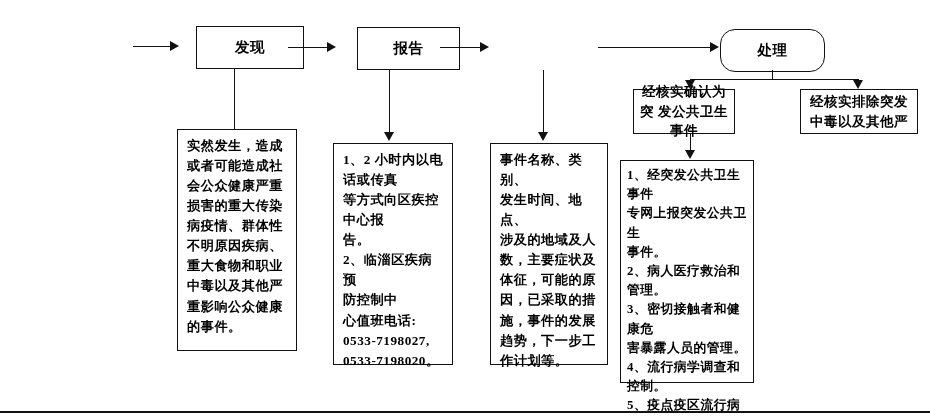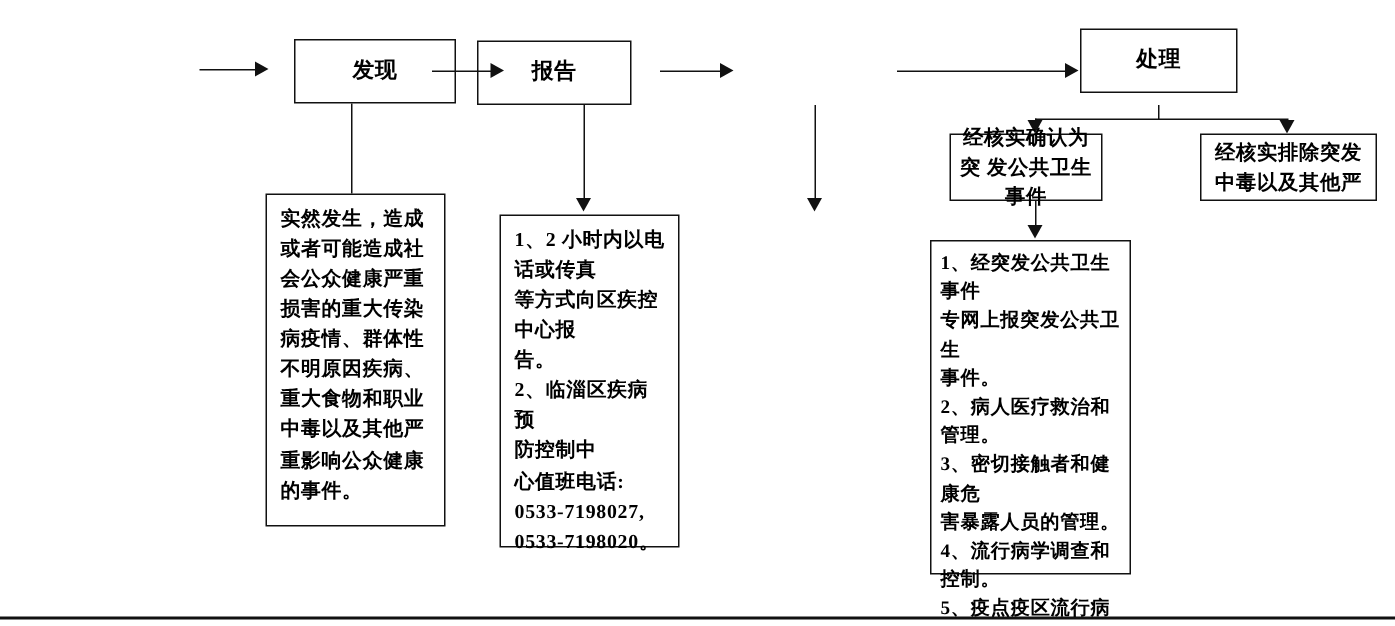--- a/index.html
+++ b/index.html
@@ -105,24 +105,24 @@
   }
 </style>
 </head>
 <body>
 
 <div id="canvas">
 
 
   <div class="box stage" style="left:180px; top:26px; width:108px; height:43px;margin-left:16px;">发现</div>
 
-  <div class="box stage" style="left:318px; top:27px; width:103px; height:43px;text-align:center;">报告</div>
-
-
-  <div class="box stage" style="left:720px; top:19px; width:105px; height:43px;">处理</div>
+  <div class="box stage" style="left:357px; top:27px; width:103px; height:43px;text-align:center;">报告</div>
+
+
+  <div class="box stage" style="left:720px; top:29px; width:105px; height:43px;border-radius:15px;">处理</div>
 
   <div class="hline" style="left:133px; top:46px; width:38px;"></div>
   <div class="arrow-r" style="left:170px; top:41px;"></div>
 
   <div class="hline" style="left:288px; top:47px; width:40px;"></div>
   <div class="arrow-r" style="left:327px; top:42px;"></div>
 
   <div class="hline" style="left:440px; top:47px; width:41px;"></div>
   <div class="arrow-r" style="left:480px; top:42px;"></div>
 
@@ -172,20 +172,29 @@
 话或传真
 等方式向区疾控
 中心报
 告。
 2、临淄区疾病预
 防控制中
 心值班电话:
 0533-7198027,
 0533-7198020。</div>
 
+  <div class="box detail" style="left:490px; top:143px; width:118px; height:222px;">事件名称、类别、
+发生时间、地点、
+涉及的地域及人
+数，主要症状及
+体征，可能的原
+因，已采取的措
+施，事件的发展
+趋势，下一步工
+作计划等。</div>
 
   <div class="box detail narrowpad" style="left:620px; top:160px; width:134px; height:223px;">1、经突发公共卫生事件
 专网上报突发公共卫生
 事件。
 2、病人医疗救治和管理。
 3、密切接触者和健康危
 害暴露人员的管理。
 4、流行病学调查和控制。
 5、疫点疫区流行病学处
 理。

